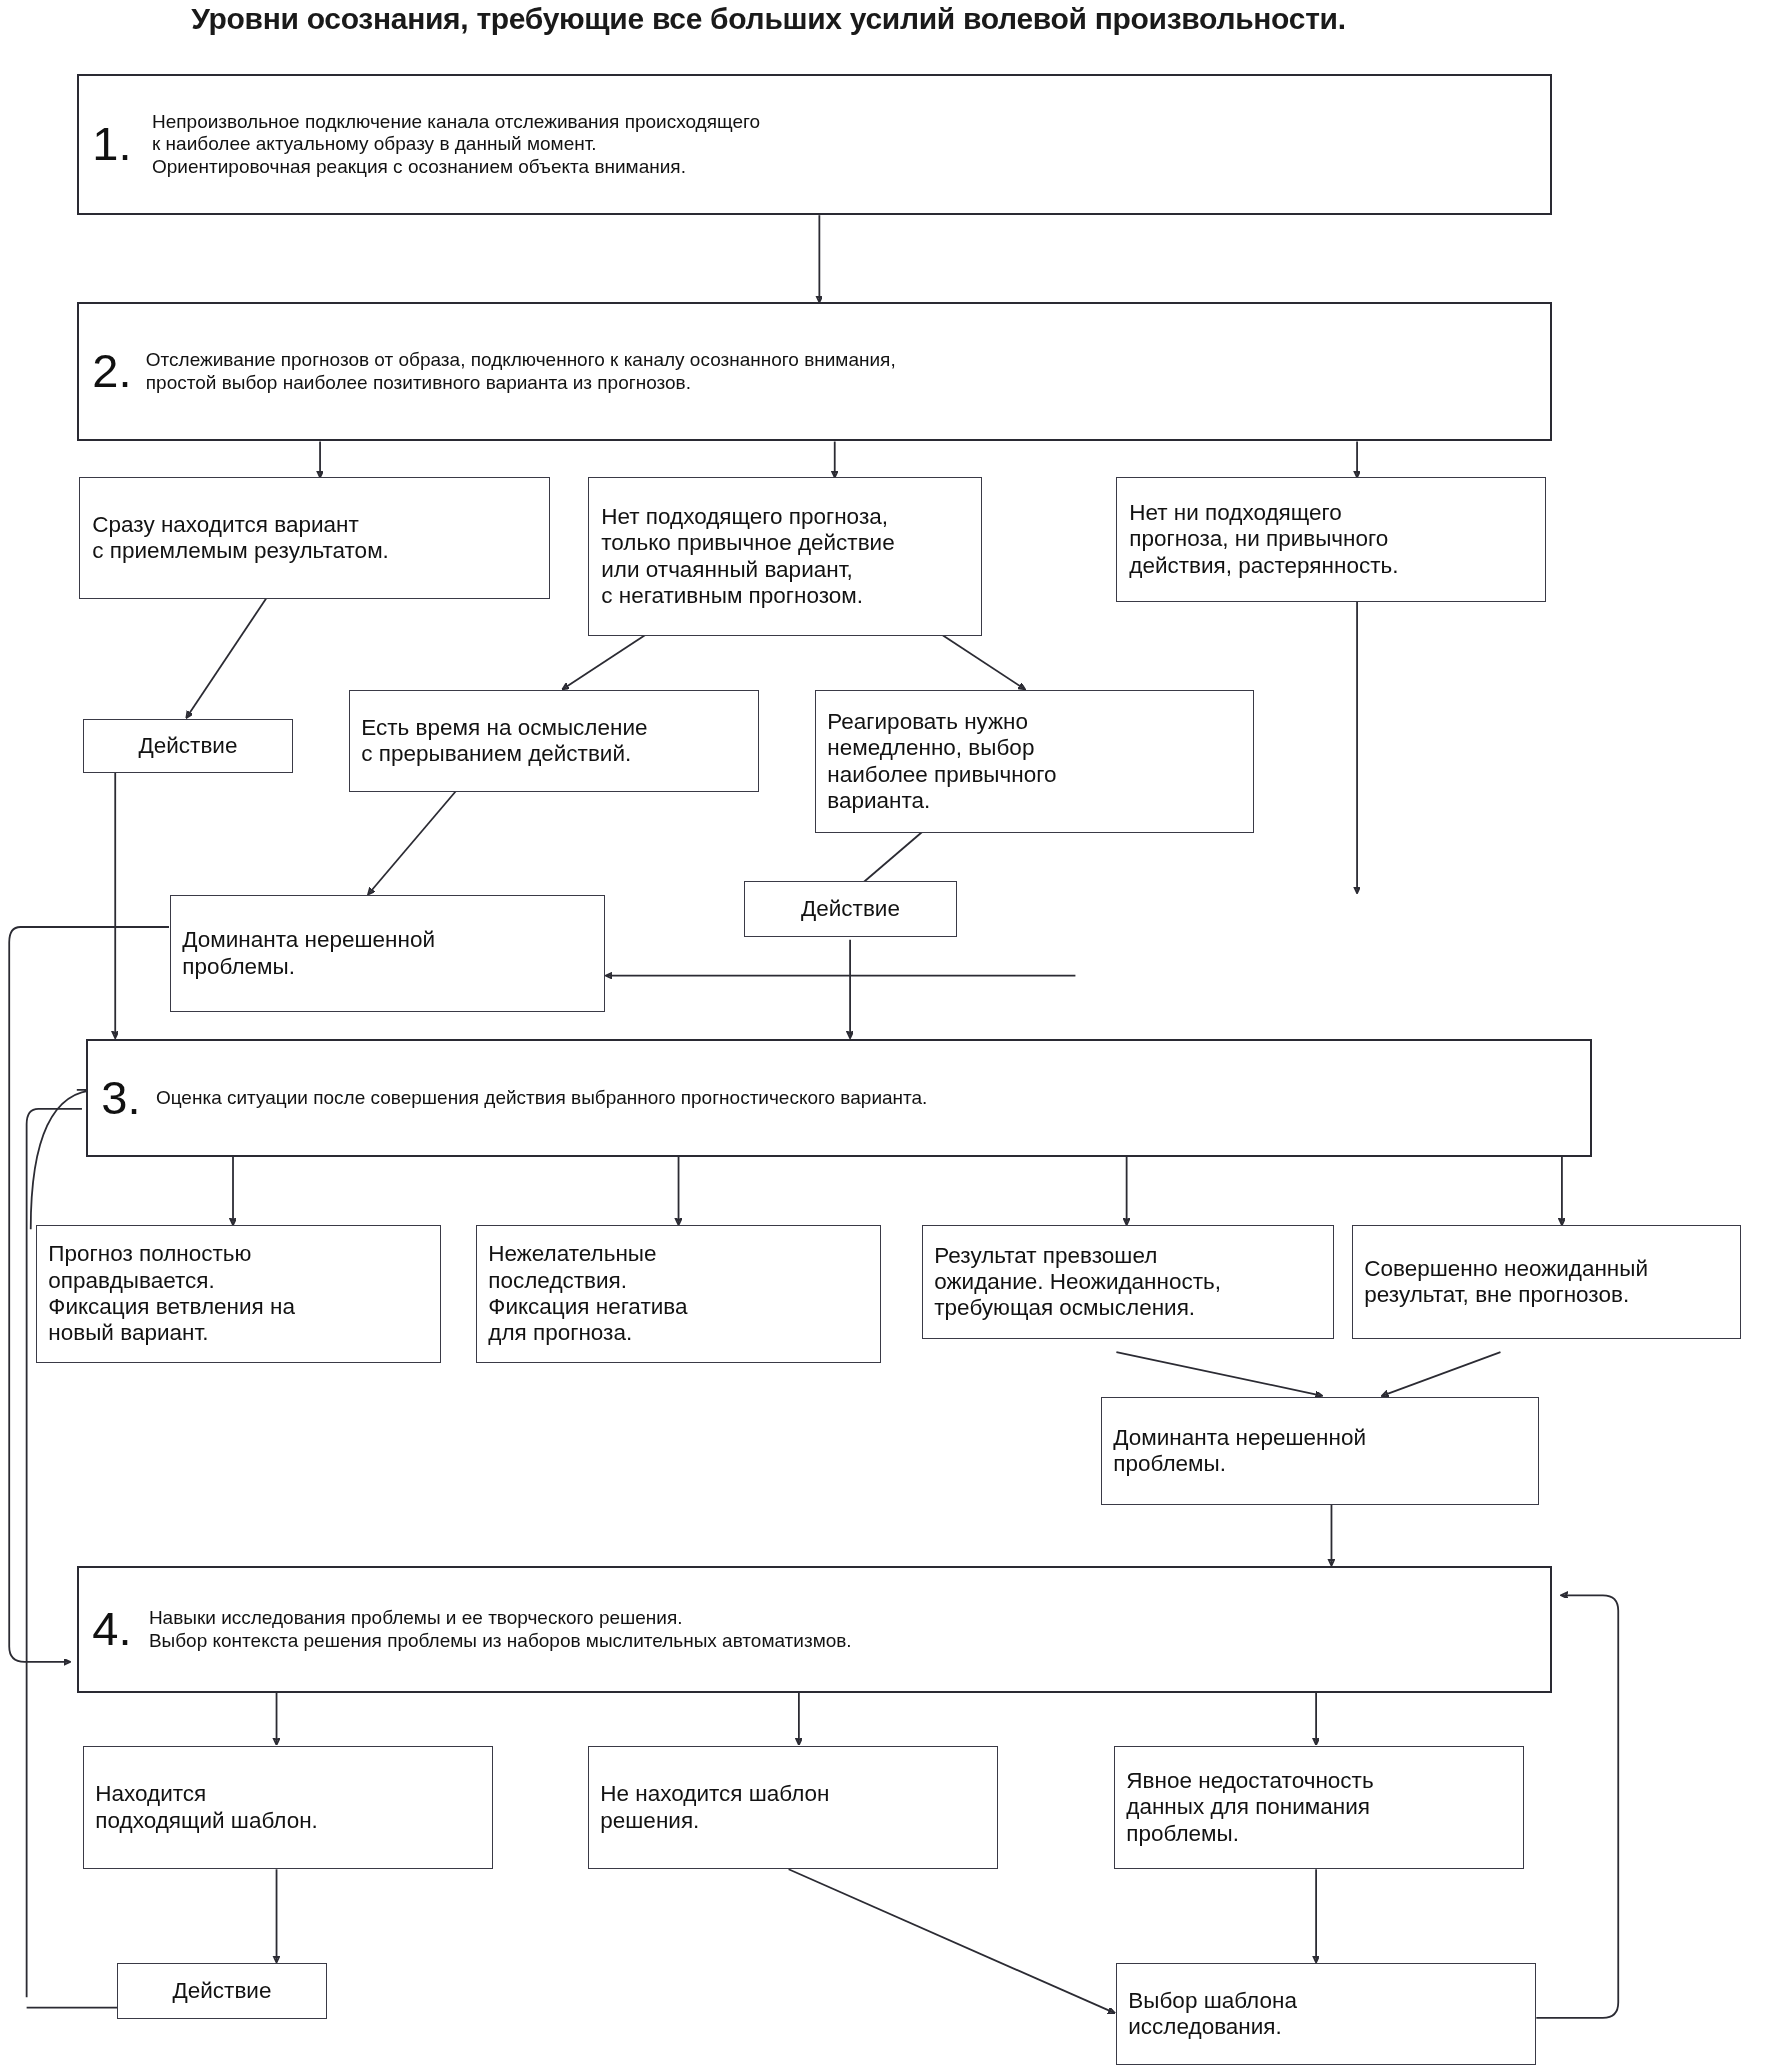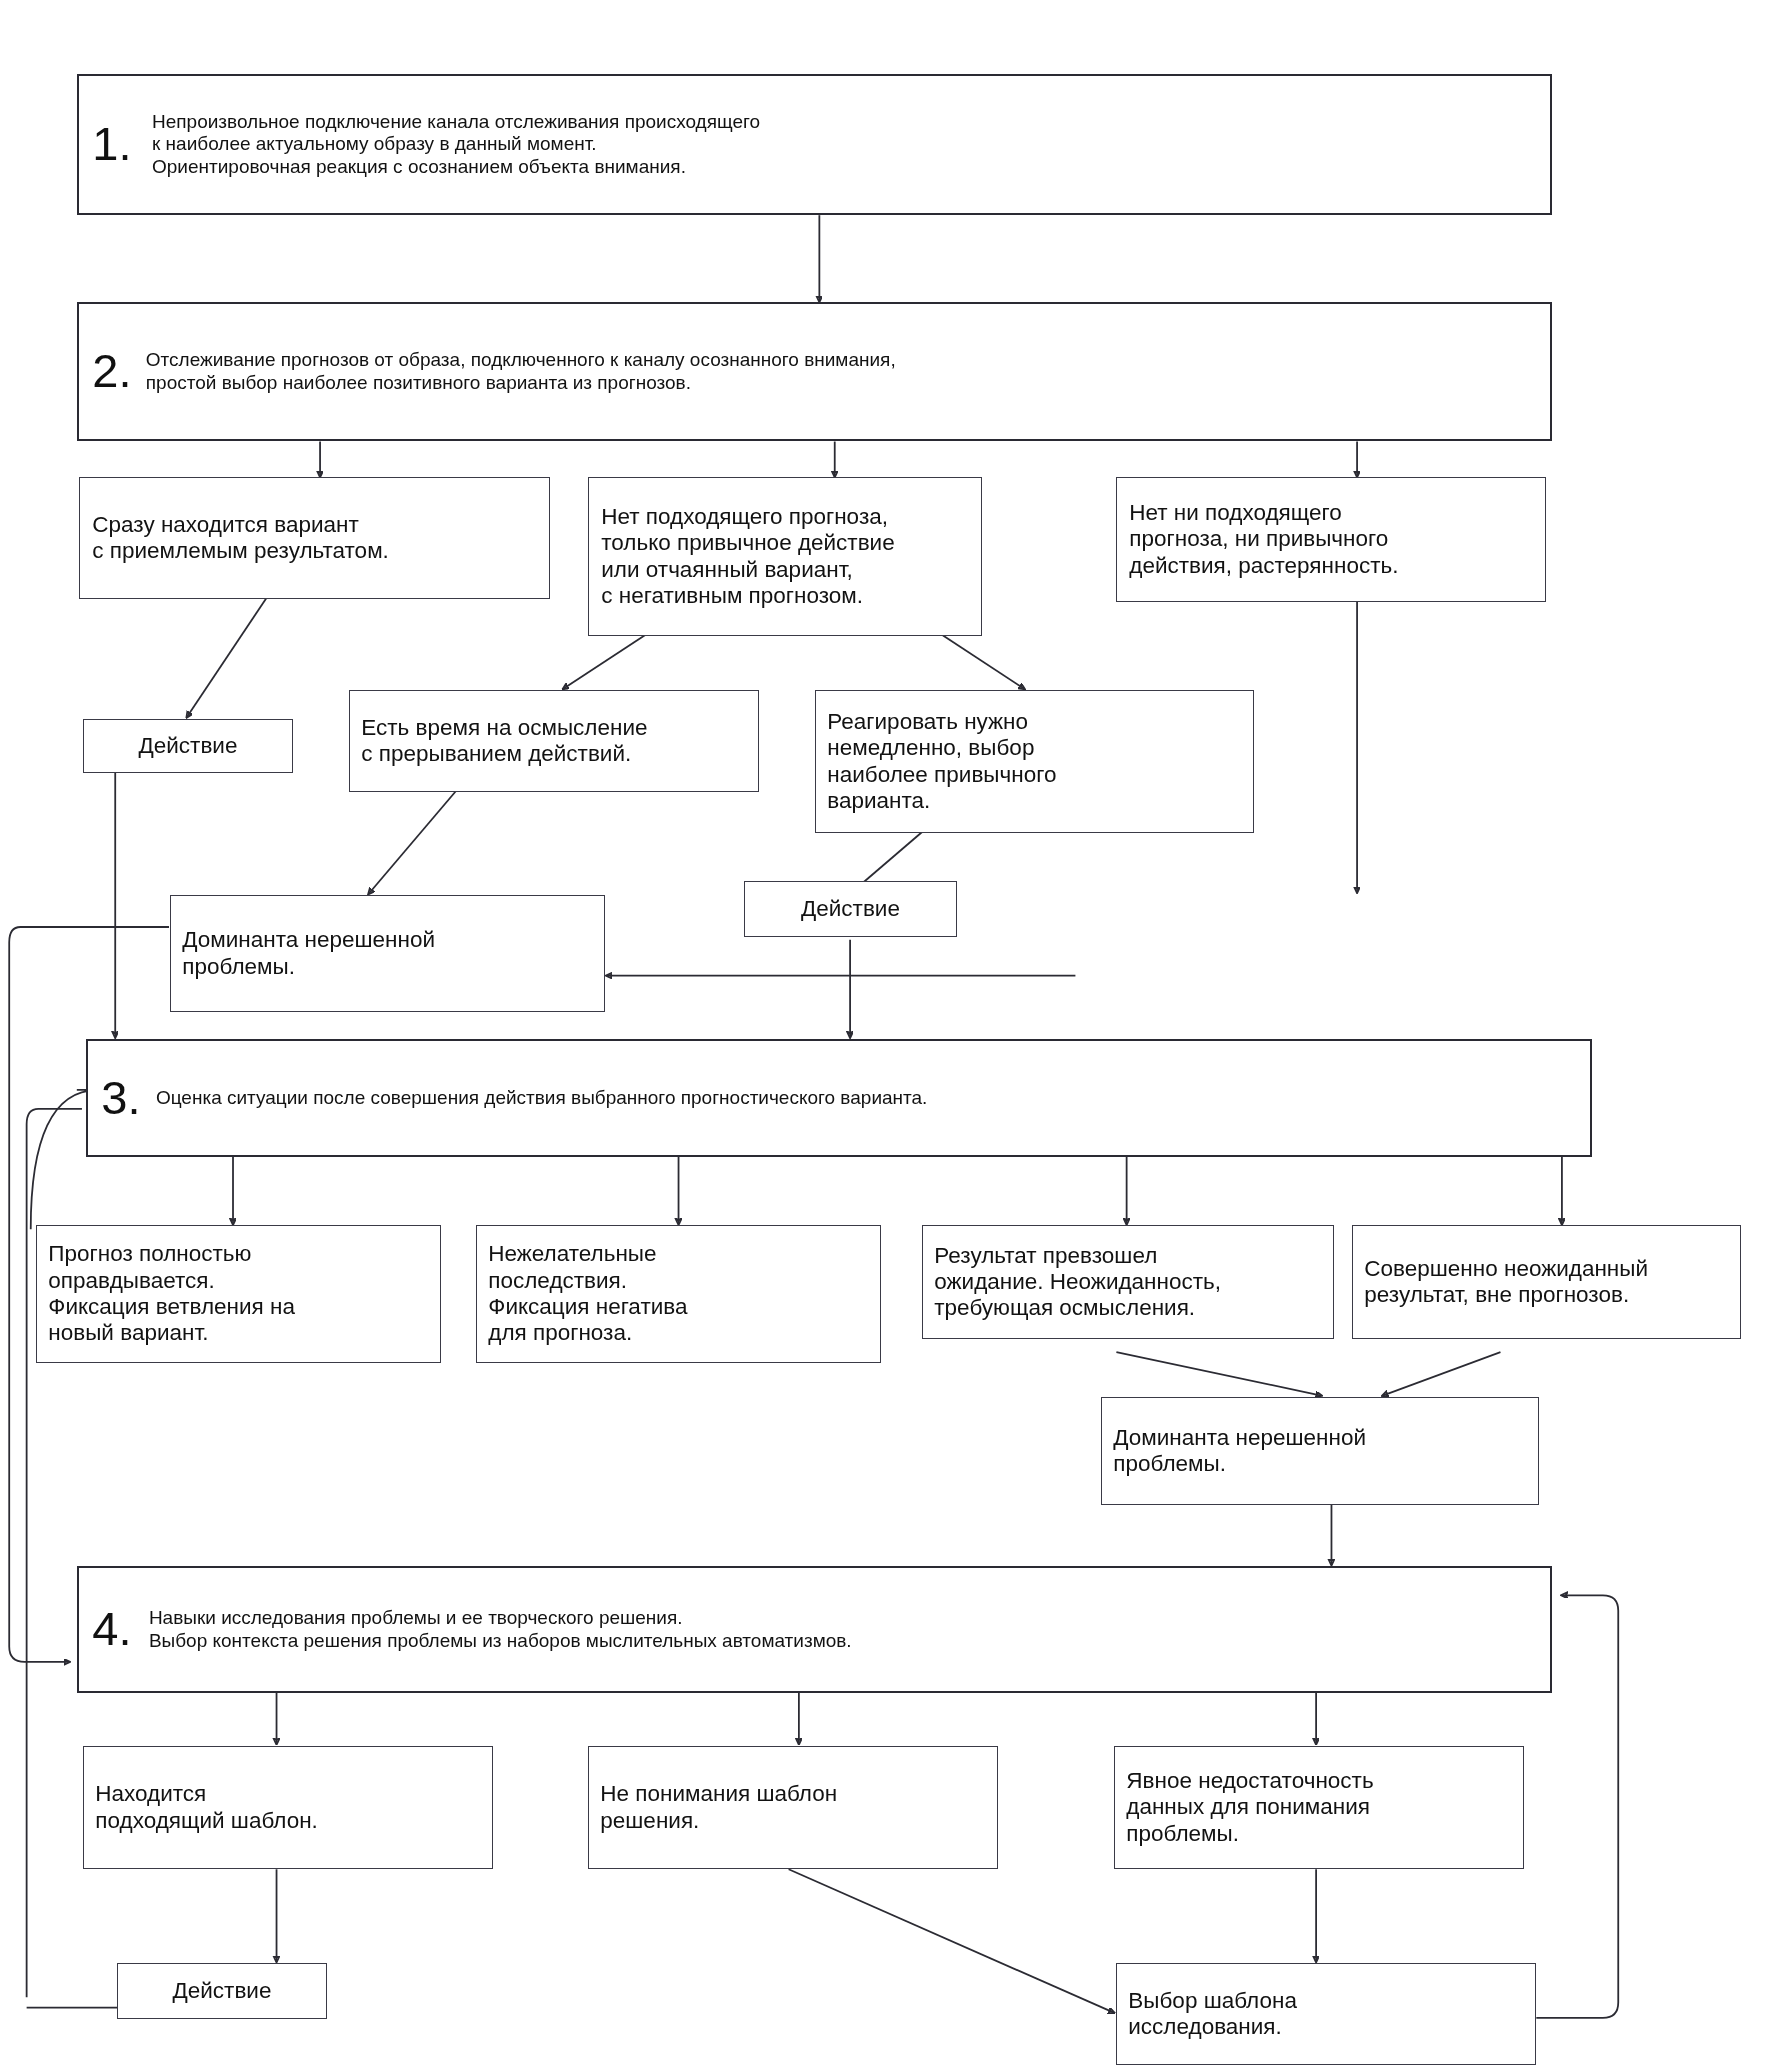--- a/index.html
+++ b/index.html
@@ -47,20 +47,21 @@
   .node.action{justify-content:center;}
   .node.action .txt{text-align:right;}
   svg.wires{position:absolute;left:0;top:0;width:1777px;height:2066px;pointer-events:none;}
   svg.wires line,svg.wires path,svg.wires polyline{stroke:#2b2b33;stroke-width:3.5;fill:none;}
 </style>
 </head>
 <body>
 
 <div id="page">
 
+  <div class="title">Уровни осознания, требующие все больших усилий волевой произвольности.</div>
 
   <svg class="wires" viewBox="0 0 3470 4034">
     <defs>
       <marker id="ar" markerWidth="14" markerHeight="14" refX="11" refY="6" orient="auto" markerUnits="userSpaceOnUse">
         <path d="M0,0 L13,6 L0,12 L3,6 z" fill="#2b2b33" stroke="none"></path>
       </marker>
     </defs>
 
     <line x1="1600" y1="420" x2="1600" y2="588" marker-end="url(#ar)"></line>
 
@@ -213,21 +214,21 @@
     <span class="txt">Навыки исследования проблемы и ее творческого решения.
 Выбор контекста решения проблемы из наборов мыслительных автоматизмов.</span>
   </div>
 
   <div class="node small" style="left:83px;top:1746px;width:410px;height:123px;padding:5.1px 11.3px;">
     <span class="txt">Находится
 подходящий шаблон.</span>
   </div>
 
   <div class="node small" style="left:588px;top:1746px;width:410px;height:123px;padding:5.1px 11.3px;">
-    <span class="txt">Не понимания шаблон
+    <span class="txt">Не находится шаблон
 решения.</span>
   </div>
 
   <div class="node small" style="left:1114px;top:1746px;width:410px;height:123px;padding:5.1px 11.3px;">
     <span class="txt">Явное недостаточность
 данных для понимания
 проблемы.</span>
   </div>
 
   <div class="node small action" style="left:117px;top:1963px;width:210px;height:56px;">

